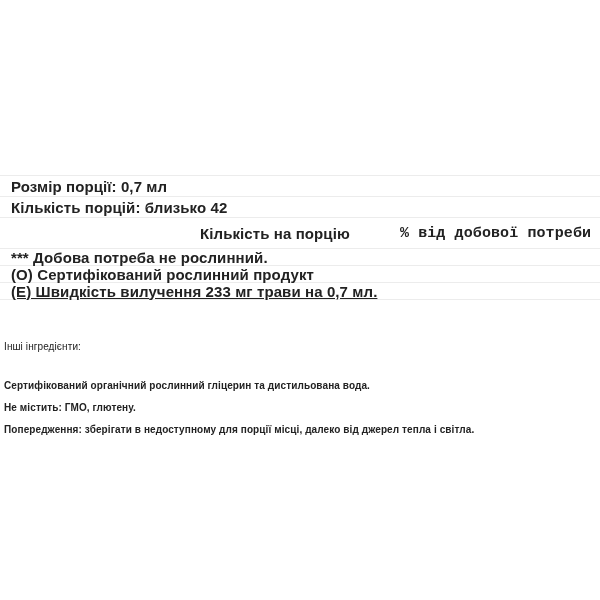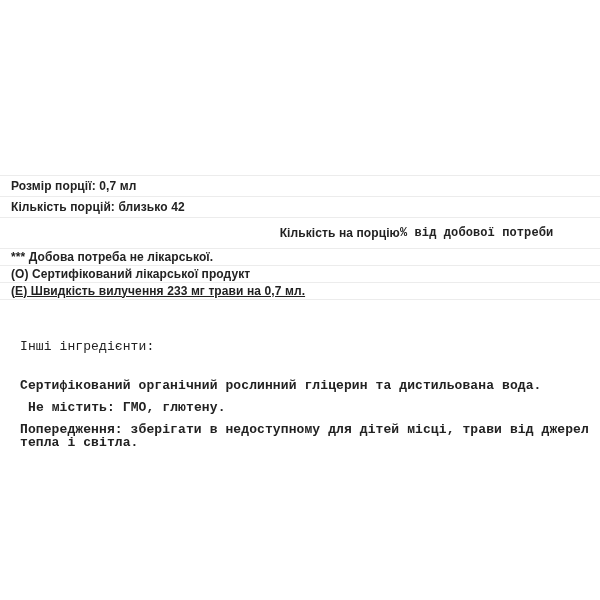--- a/index.html
+++ b/index.html
@@ -36,28 +36,28 @@
   .facts-table tr {
     border-top: 1px solid #ececec;
   }
   .facts-table tr.last-rule {
     border-bottom: 1px solid #ececec;
     text-decoration: underline;
   }
   .facts-table td {
     padding: 0;
     vertical-align: middle;
-    font-size: 12px;
+    font-size: 15px;
     font-weight: bold;
     line-height: 13px;
     color: #222222;
     letter-spacing: 0.1px;
   }
   .col-name   { width: 397px; padding-left: 11px !important; box-sizing: border-box; }
-  .col-amount { width: 100px; text-align: right; }
+  .col-amount { width: 100px; }
   .col-dv     { width: 103px; font-family: Liberation Mono, monospace; }
 
   .row-serving td { height: 21px; }
   .row-count   td { height: 21px; }
   .row-head    td { height: 30px; vertical-align: middle; }
   .row-item    td { height: 29px; }
   .row-note    td { height: 17px; }
 
   .row-head .col-amount,
   .row-head .col-dv { font-weight: bold; }
@@ -65,33 +65,32 @@
   .italic { font-style: italic; }
 
   
   .text-block {
     position: absolute;
     left: 0;
     top: 340px;
     width: 600px;
   }
   .text-line {
-    font-size: 13px;
+    font-size: 10px;
     line-height: 13px;
     letter-spacing: 0.1px;
-    padding-left: 20px;
+    padding-left: 4px;
     margin: 0;
     color: #222222;
-    font-family: Liberation Mono, monospace;
   }
   .text-line.normal { font-weight: normal; }
   .text-line.bold   { font-weight: bold; }
 
   .gap-1 { margin-top: 26px; }
-  .gap-2 { margin-top: 9px; margin-left: 8px; }
+  .gap-2 { margin-top: 9px; }
   .gap-3 { margin-top: 9px; }
 </style>
 </head>
 <body>
 
 <div class="page">
 
   <table class="facts-table">
     <tbody>
       <tr class="row-serving">
@@ -103,36 +102,36 @@
       </tr>
 
       <tr class="row-head">
         <td class="col-name"></td>
         <td class="col-amount">Кількість на порцію</td>
         <td class="col-dv">% від добової потреби</td>
       </tr>
 
 
       <tr class="row-note">
-        <td class="col-name" colspan="3">*** Добова потреба не лікарської.</td>
+        <td class="col-name" colspan="3">*** Добова потреба не рослинний.</td>
       </tr>
 
       <tr class="row-note">
-        <td class="col-name" colspan="3">(O) Сертифікований лікарської продукт</td>
+        <td class="col-name" colspan="3">(O) Сертифікований рослинний продукт</td>
       </tr>
 
       <tr class="row-note last-rule">
         <td class="col-name" colspan="3">(E) Швидкість вилучення 233 мг трави на 0,7 мл.</td>
       </tr>
     </tbody>
   </table>
 
   <div class="text-block">
     <p class="text-line normal">Інші інгредієнти:</p>
 
     <p class="text-line bold gap-1">Сертифікований органічний рослинний гліцерин та дистильована вода.</p>
 
     <p class="text-line bold gap-2"> Не містить: ГМО, глютену.</p>
 
-    <p class="text-line bold gap-3">Попередження: зберігати в недоступному для дітей місці, трави від джерел тепла і світла.</p>
+    <p class="text-line bold gap-3">Попередження: зберігати в недоступному для порції місці, далеко від джерел тепла і світла.</p>
   </div>
 
 </div>
 
 </body></html>

